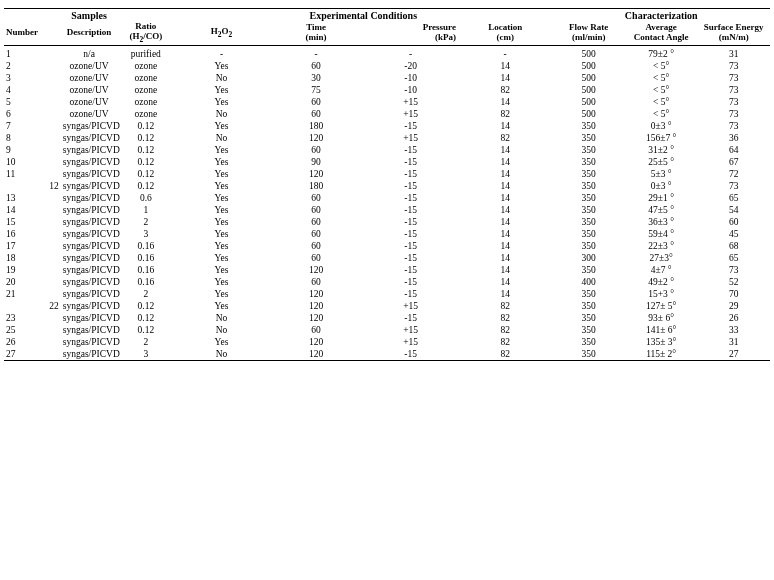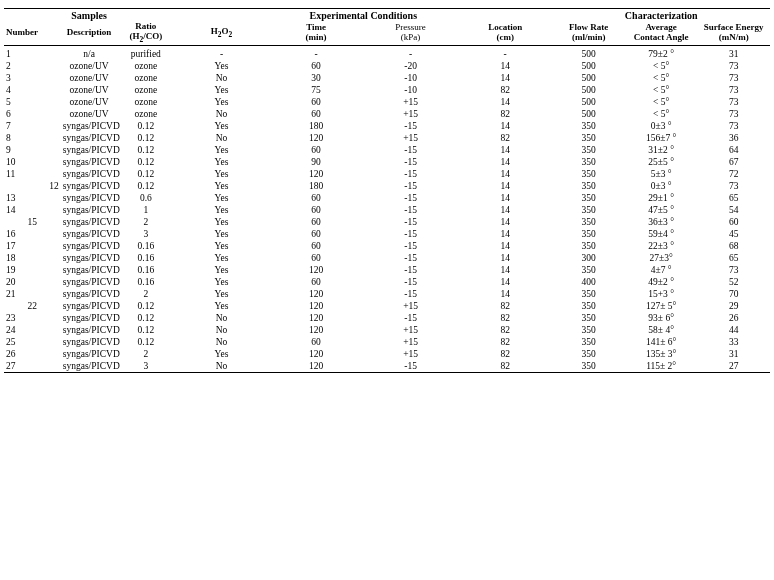--- a/index.html
+++ b/index.html
@@ -70,21 +70,21 @@
       <th colspan="3" class="section-label bottom-border" style="border-top:1.5px solid #000; text-align:center;">Samples</th>
       <th colspan="4" class="section-label bottom-border" style="border-top:1.5px solid #000; text-align:center;">Experimental Conditions</th>
       <th colspan="3" class="section-label bottom-border" style="border-top:1.5px solid #000; text-align:center;">Characterization</th>
     </tr>
     <tr class="subheader-group">
       <th style="text-align:left; font-weight:bold; border-bottom:1.5px solid #000;">Number</th>
       <th style="font-weight:bold; border-bottom:1.5px solid #000;">Description</th>
       <th style="font-weight:bold; border-bottom:1.5px solid #000;">Ratio<br>(H<sub>2</sub>/CO)</th>
       <th style="font-weight:bold; border-bottom:1.5px solid #000;">H<sub>2</sub>O<sub>2</sub></th>
       <th style="font-weight:bold; border-bottom:1.5px solid #000;">Time<br>(min)</th>
-      <th style="font-weight:normal; border-bottom:1.5px solid #000;">Pressure<br>(kPa)</th>
+      <th style="font-weight:bold; border-bottom:1.5px solid #000;text-align:right;">Pressure<br>(kPa)</th>
       <th style="font-weight:bold; border-bottom:1.5px solid #000;">Location<br>(cm)</th>
       <th style="font-weight:bold; border-bottom:1.5px solid #000;">Flow Rate<br>(ml/min)</th>
       <th style="font-weight:bold; border-bottom:1.5px solid #000;">Average<br>Contact Angle</th>
       <th style="font-weight:bold; border-bottom:1.5px solid #000;">Surface Energy<br>(mN/m)</th>
     </tr>
   </thead>
   <tbody id="table-body">
   <tr>
         <td style="text-align: left;">1</td>
         <td>n/a</td>
@@ -247,21 +247,21 @@
         <td>1</td>
         <td>Yes</td>
         <td>60</td>
         <td>-15</td>
         <td>14</td>
         <td>350</td>
         <td>47±5 °</td>
         <td>54</td>
       </tr>
       <tr>
-        <td style="text-align: center;">15</td>
+        <td style="text-align: left;">15</td>
         <td>syngas/PICVD</td>
         <td>2</td>
         <td>Yes</td>
         <td>60</td>
         <td>-15</td>
         <td>14</td>
         <td>350</td>
         <td>36±3 °</td>
         <td>60</td>
       </tr>
@@ -331,21 +331,21 @@
         <td>2</td>
         <td>Yes</td>
         <td>120</td>
         <td>-15</td>
         <td>14</td>
         <td>350</td>
         <td>15+3 °</td>
         <td>70</td>
       </tr>
       <tr>
-        <td style="text-align: center; margin-top: 48px;">22</td>
+        <td style="text-align: right; margin-top: 48px;">22</td>
         <td>syngas/PICVD</td>
         <td>0.12</td>
         <td>Yes</td>
         <td>120</td>
         <td>+15</td>
         <td>82</td>
         <td>350</td>
         <td>127± 5°</td>
         <td>29</td>
       </tr>
@@ -353,32 +353,20 @@
         <td style="text-align: left;">23</td>
         <td>syngas/PICVD</td>
         <td>0.12</td>
         <td>No</td>
         <td>120</td>
         <td>-15</td>
         <td>82</td>
         <td>350</td>
         <td>93± 6°</td>
         <td>26</td>
-      </tr>
-      <tr>
-        <td style="text-align: left;">24</td>
-        <td>syngas/PICVD</td>
-        <td>0.12</td>
-        <td>No</td>
-        <td>120</td>
-        <td>+15</td>
-        <td>82</td>
-        <td>350</td>
-        <td>58± 4°</td>
-        <td>44</td>
       </tr>
       <tr>
         <td style="text-align: left;">25</td>
         <td>syngas/PICVD</td>
         <td>0.12</td>
         <td>No</td>
         <td>60</td>
         <td>+15</td>
         <td>82</td>
         <td>350</td>

